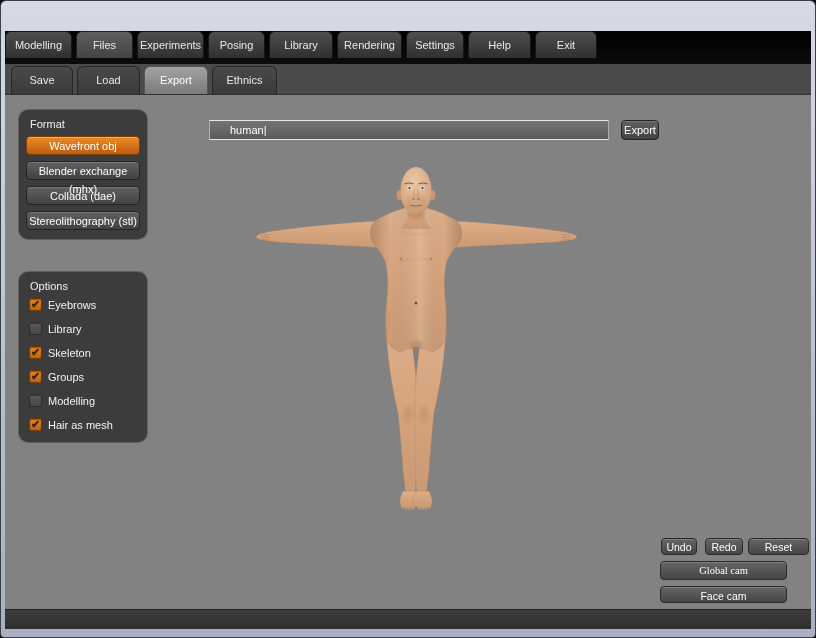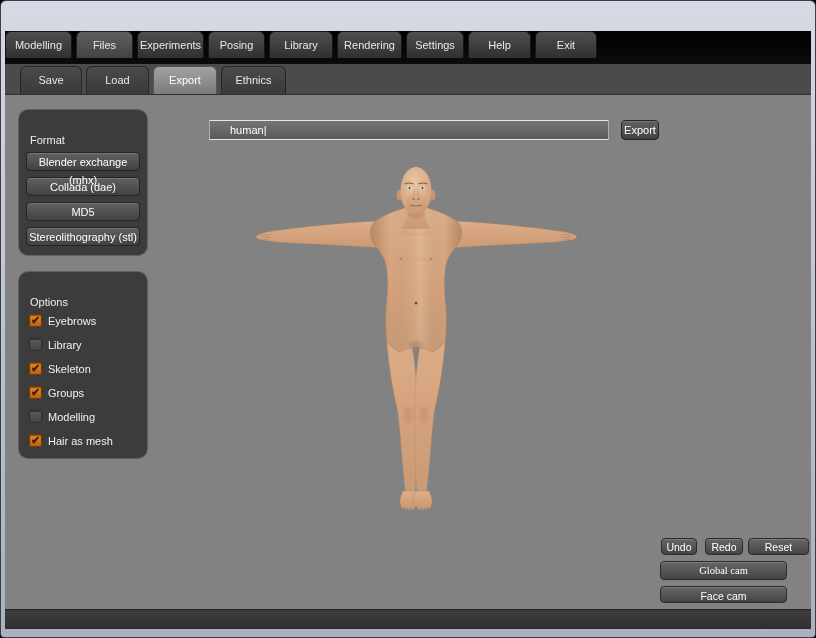--- a/index.html
+++ b/index.html
@@ -36,34 +36,34 @@
 
   .menubar { height:33px; background:linear-gradient(180deg,#000 0%,#0c0c0c 100%);
              display:flex; align-items:flex-start; padding-left:0; }
   .tab { height:27px; line-height:26px; text-align:center; font-size:11px; color:#e8e8e8;
          background:linear-gradient(180deg,#4e4e4e 0%,#303030 100%);
          border:1px solid #151515; border-bottom:none; border-radius:6px 6px 0 0; margin-right:4px; }
   .menubar .tab.active { background:linear-gradient(180deg,#5f5f5f 0%,#434343 100%); border-color:#1f1f1f; }
   .menubar .tab.raised { margin-bottom:5px; }
 
   .subbar { height:31px; background:#4b4b4b; display:flex; align-items:flex-end;
-            padding-left:15px; border-bottom:1px solid #303030; }
+            padding-left:6px; border-bottom:1px solid #303030; }
   .subbar .tab { height:28px; line-height:27px;
                  background:linear-gradient(180deg,#4a4a4a 0%,#3a3a3a 100%); border-color:#262626; }
   .subbar .tab.active { background:linear-gradient(180deg,#a2a2a2 0%,#7b7b7b 100%);
                         border-color:#565656; color:#fff; }
 
   .viewport { position:relative; flex:1; background:#828282; overflow:hidden; }
   .statusbar { height:20px; background:linear-gradient(180deg,#3d3d3d 0%,#2e2e2e 100%);
                border-top:1px solid #222; }
 
   
   .panel { position:absolute; background:#3c3c3c; border-radius:9px; padding:7px 7px 9px 7px;
            box-shadow:0 0 0 1px rgba(0,0,0,.25); }
-  .panel-title { font-size:11px; color:#f0f0f0; margin:17px 0 6px 4px; }
+  .panel-title { font-size:11px; color:#f0f0f0; margin:1px 0 6px 4px; }
   .panel.format { left:14px; top:15px; width:128px; }
   .panel.options { left:14px; top:177px; width:128px; }
 
   .fmt-btn { display:block; width:114px; height:19px; margin:0 auto 6px auto; line-height:18px;
              text-align:center; font-size:11px; color:#fff;
              background:linear-gradient(180deg,#616161 0%,#424242 100%);
              border:1px solid #242424; border-radius:4px;
              box-shadow:inset 0 1px 0 rgba(255,255,255,.14); }
   .fmt-btn:last-child { margin-bottom:0; }
   .fmt-btn.selected { background:linear-gradient(180deg,#ef8b24 0%,#bb5d11 100%);
@@ -206,23 +206,23 @@
         <circle cx="404.5" cy="93" r="1.1" fill="#4e3c2c"></circle>
         <circle cx="417.5" cy="93" r="1.1" fill="#4e3c2c"></circle>
         <path d="M409.5,94 L409,102 M412.5,94 L413,102" stroke="#bb8a64" stroke-width="0.8" opacity="0.8"></path>
         <circle cx="408.5" cy="104" r="0.9" fill="#8a5f42"></circle>
         <circle cx="413.5" cy="104" r="0.9" fill="#8a5f42"></circle>
         <path d="M405,110 Q411,112 417,110" stroke="#9c6248" stroke-width="1.2" fill="none"></path>
       </svg>
 
       <div class="panel format">
         <div class="panel-title">Format</div>
+        <div class="fmt-btn selected">Wavefront obj</div>
         <div class="fmt-btn">Blender exchange (mhx)</div>
         <div class="fmt-btn">Collada (dae)</div>
-        <div class="fmt-btn">MD5</div>
         <div class="fmt-btn">Stereolithography (stl)</div>
       </div>
 
       <div class="panel options">
         <div class="panel-title">Options</div>
         <div class="chk-row">
           <span class="chk-box checked">
               <span class="mark">✔</span>
             </span>
           <span class="chk-label">Eyebrows</span>

